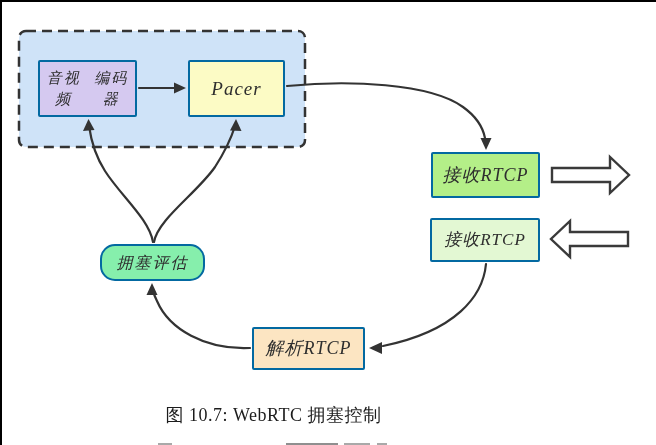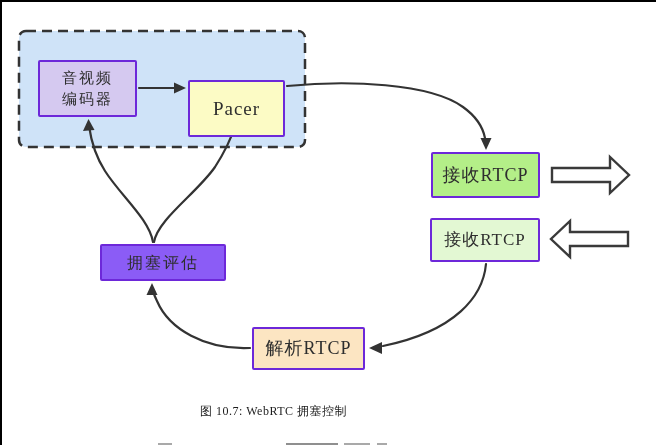--- a/index.html
+++ b/index.html
@@ -19,42 +19,42 @@
   .page-edge-left {
     position: absolute; left: 0; top: 0; width: 2px; height: 445px;
     background: #000;
   }
   svg.layer {
     position: absolute; left: 0; top: 0; width: 656px; height: 445px;
   }
   .node {
     position: absolute;
     box-sizing: border-box;
-    border: 2px solid #6d28d9;
+    border: 2px solid #0369a1;
     border-radius: 2px;
     display: flex;
-    flex-direction: column;
     align-items: center;
     justify-content: center;
     text-align: center;
     letter-spacing: 2px;
     line-height: 1.35;
     z-index: 3;
+    font-style: italic;
   }
   .node-encoder  { left: 38px;  top: 60px;  width: 99px;  height: 57px; background: #d5c9f0; font-size: 15px; }
-  .node-pacer    { left: 188px; top: 60px;  width: 97px;  height: 57px; background: #fcfbc5; font-size: 19px; letter-spacing: 1px; margin-top: 20px; }
+  .node-pacer    { left: 188px; top: 60px;  width: 97px;  height: 57px; background: #fcfbc5; font-size: 19px; letter-spacing: 1px; }
   .node-sendrtp  { left: 431px; top: 152px; width: 109px; height: 46px; background: #b4ef88; font-size: 18px; letter-spacing: 1px; }
   .node-recvrtcp { left: 430px; top: 218px; width: 110px; height: 44px; background: #e3f8d3; font-size: 17px; letter-spacing: 1px; }
-  .node-congest  { left: 100px; top: 244px; width: 126px; height: 37px; background: #8b5cf6; font-size: 16px; }
+  .node-congest  { left: 100px; top: 244px; width: 105px; height: 37px; background: #86efac; font-size: 16px; border-radius: 15px; }
   .node-parsertcp{ left: 252px; top: 327px; width: 113px; height: 43px; background: #fce5c2; font-size: 18px; letter-spacing: 1px; text-align: center; }
   .caption {
     position: absolute;
     left: 0; top: 403px; width: 547px;
     text-align: center;
-    font-size: 12px;
+    font-size: 18px;
     color: #1c1c1c;
     letter-spacing: 0.5px;
     z-index: 3;
   }
   .artifact {
     position: absolute; top: 443px; height: 2px; background: #a9a9a9; z-index: 2;
   }
   .a1 { left: 158px; width: 14px; }
   .a2 { left: 286px; width: 52px; background: #8f8f8f; }
   .a3 { left: 344px; width: 26px; }

